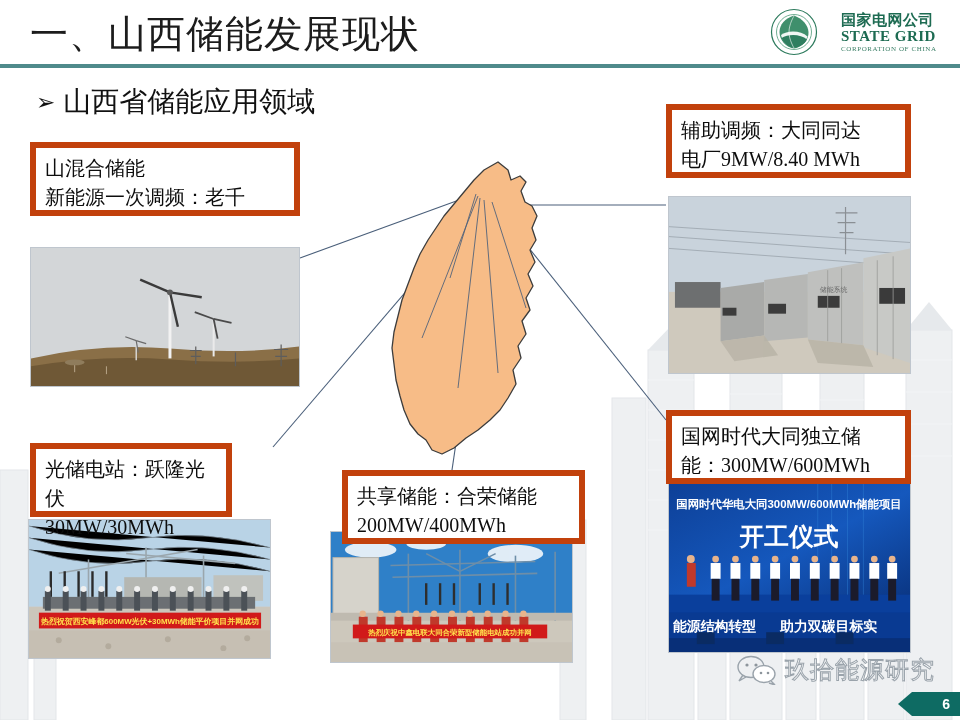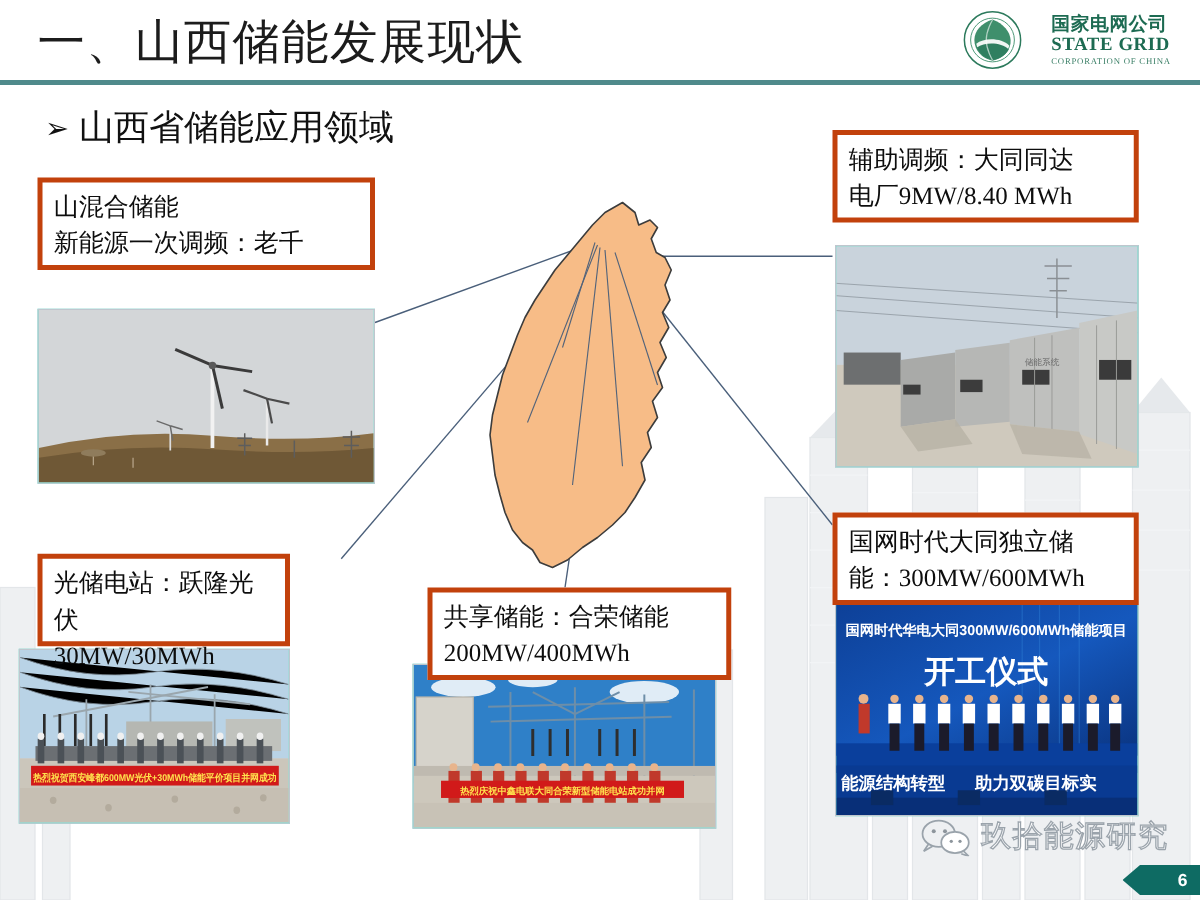--- a/index.html
+++ b/index.html
@@ -134,21 +134,21 @@
     width: 200px;
     height: 330px;
     z-index: 4;
   }
 
   
   .callout {
     position: absolute;
     z-index: 8;
     background: #ffffff;
-    border: 4px solid #c2410c;
+    border: 6px solid #c2410c;
     box-sizing: border-box;
     padding: 6px 8px 7px 9px;
     font-size: 20px;
     line-height: 29px;
     color: #0d0d0d;
     font-family: "Liberation Serif", "DejaVu Serif", serif;
   }
   .callout .cn {
     font-family: "Liberation Sans", "DejaVu Sans", sans-serif;
   }
@@ -159,26 +159,26 @@
   #callout-pv       { left: 30px;  top: 443px; width: 202px; height: 74px; }
   #callout-shared   { left: 342px; top: 470px; width: 243px; height: 74px; }
 
   
   .photo {
     position: absolute;
     z-index: 7;
     border: 1px solid #bfc6ce;
     box-sizing: border-box;
     overflow: hidden;
-    background: #5eead4;
+    background: #fde047;
   }
   #photo-wind      { left: 30px;  top: 247px; width: 270px; height: 140px; }
   #photo-container { left: 668px; top: 196px; width: 243px; height: 178px; }
   #photo-ceremony  { left: 668px; top: 477px; width: 243px; height: 176px; }
-  #photo-pv        { left: 15px;  top: 519px; width: 217px; height: 140px; }
+  #photo-pv        { left: 28px;  top: 519px; width: 243px; height: 140px; }
   #photo-shared    { left: 330px; top: 531px; width: 243px; height: 132px; }
   .photo svg { display: block; width: 100%; height: 100%; }
 
   
   #wm-wechat {
     position: absolute;
     left: 735px;
     top: 655px;
     z-index: 9;
     display: flex;

